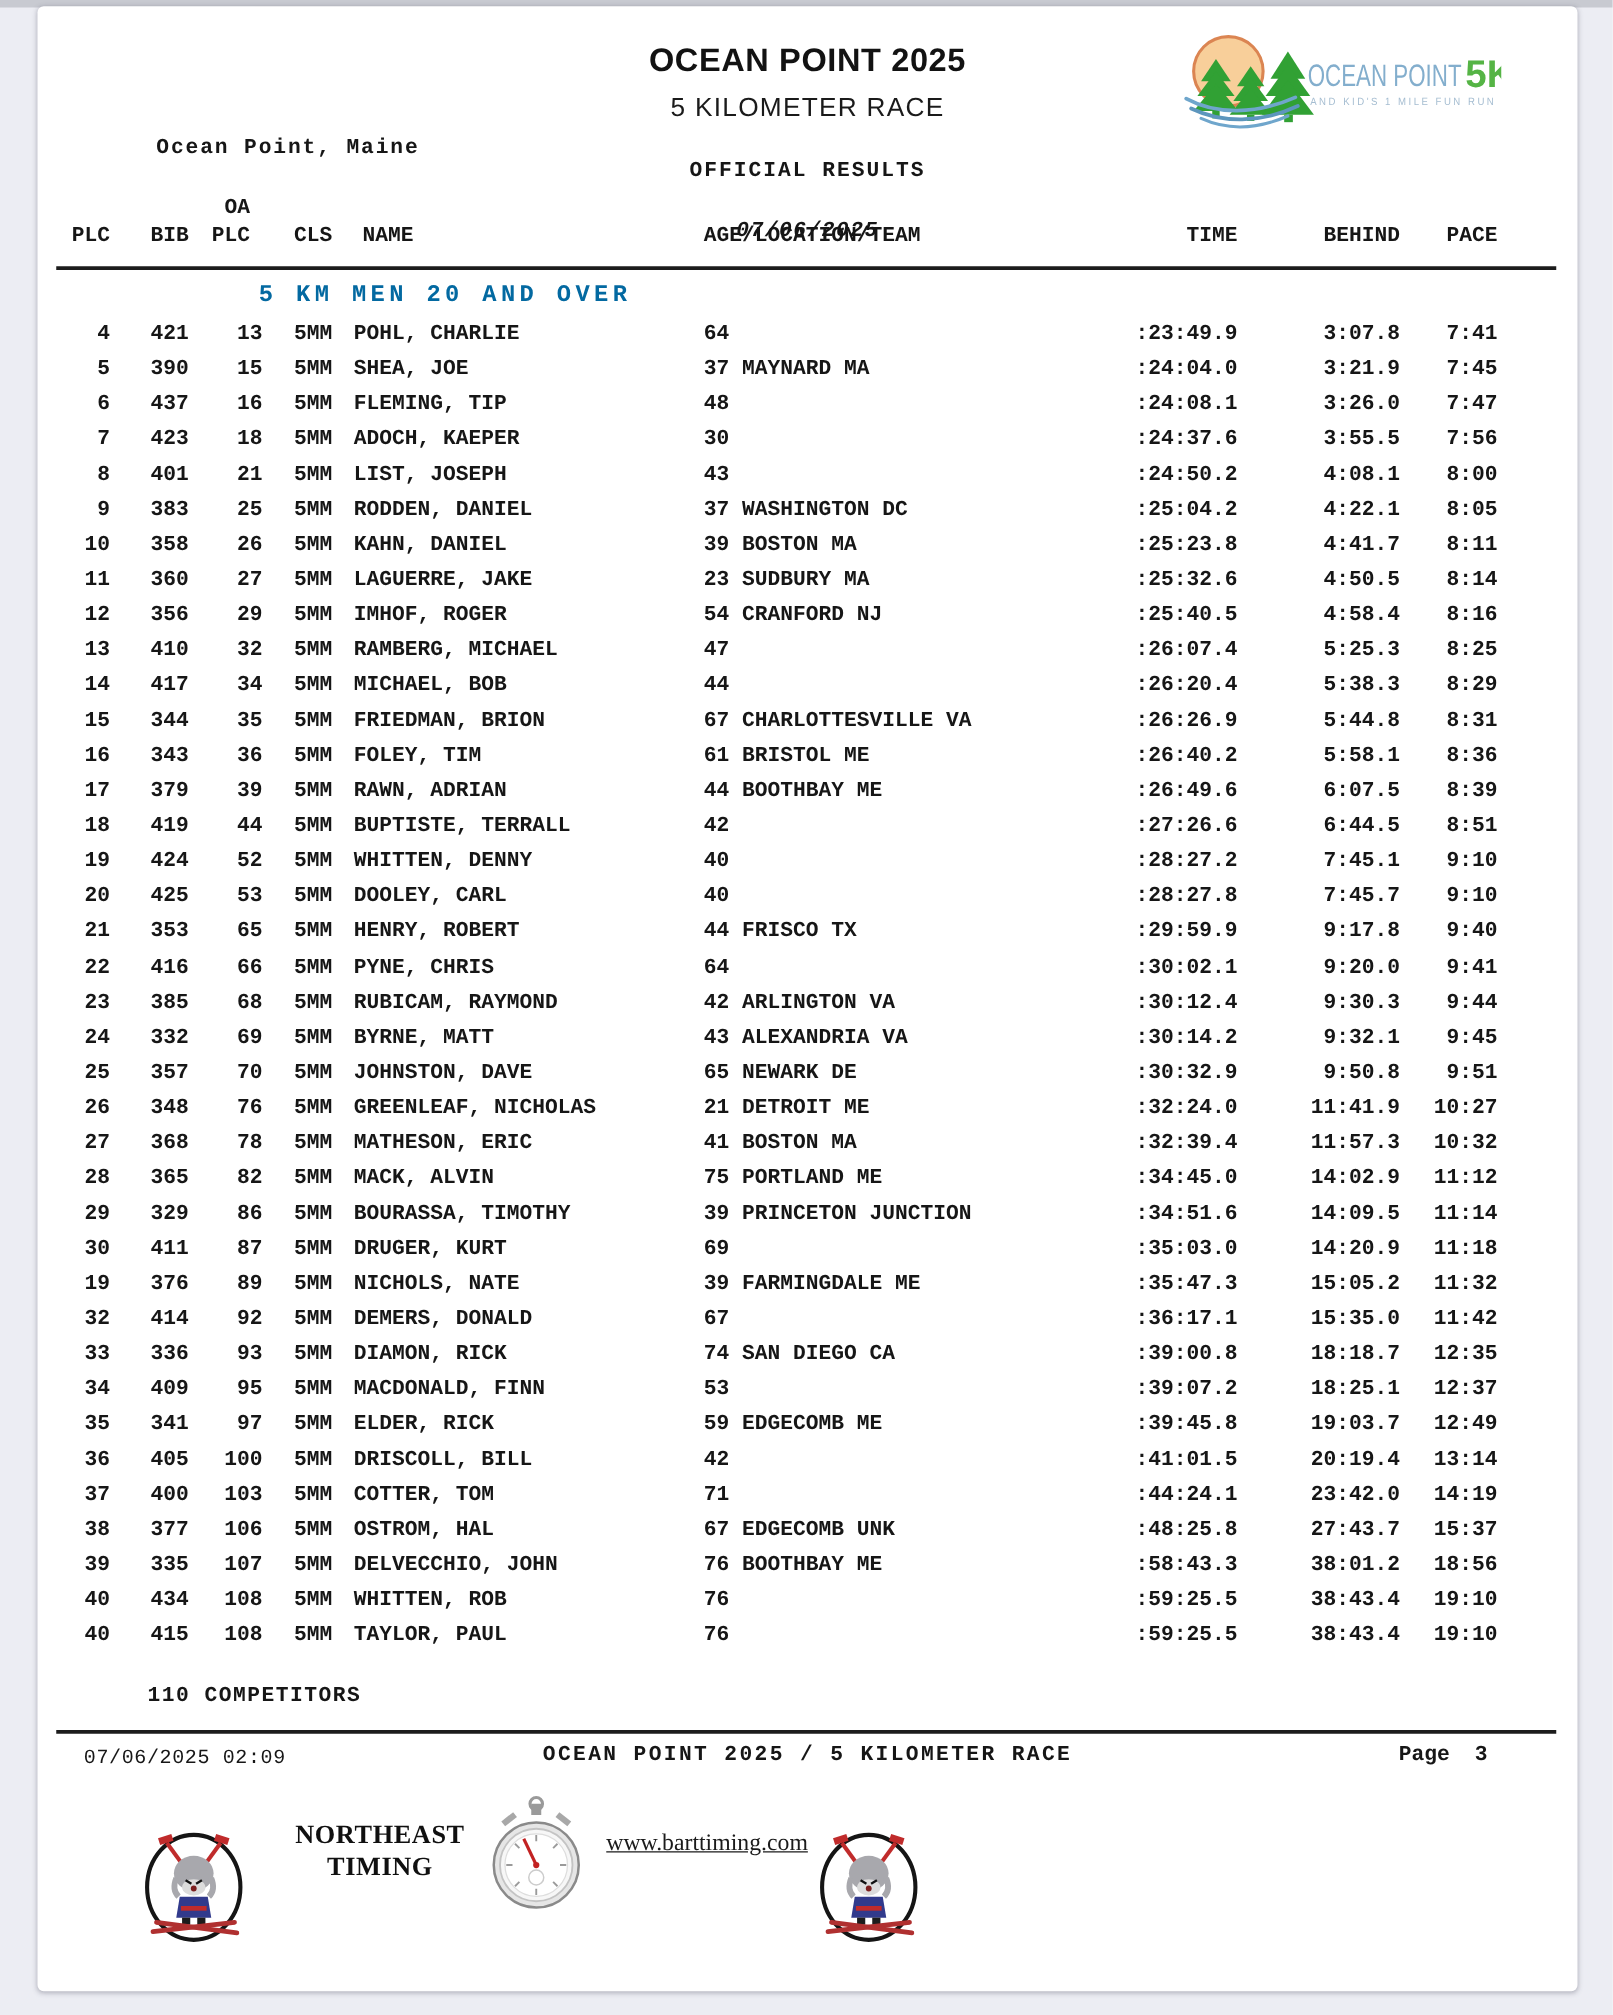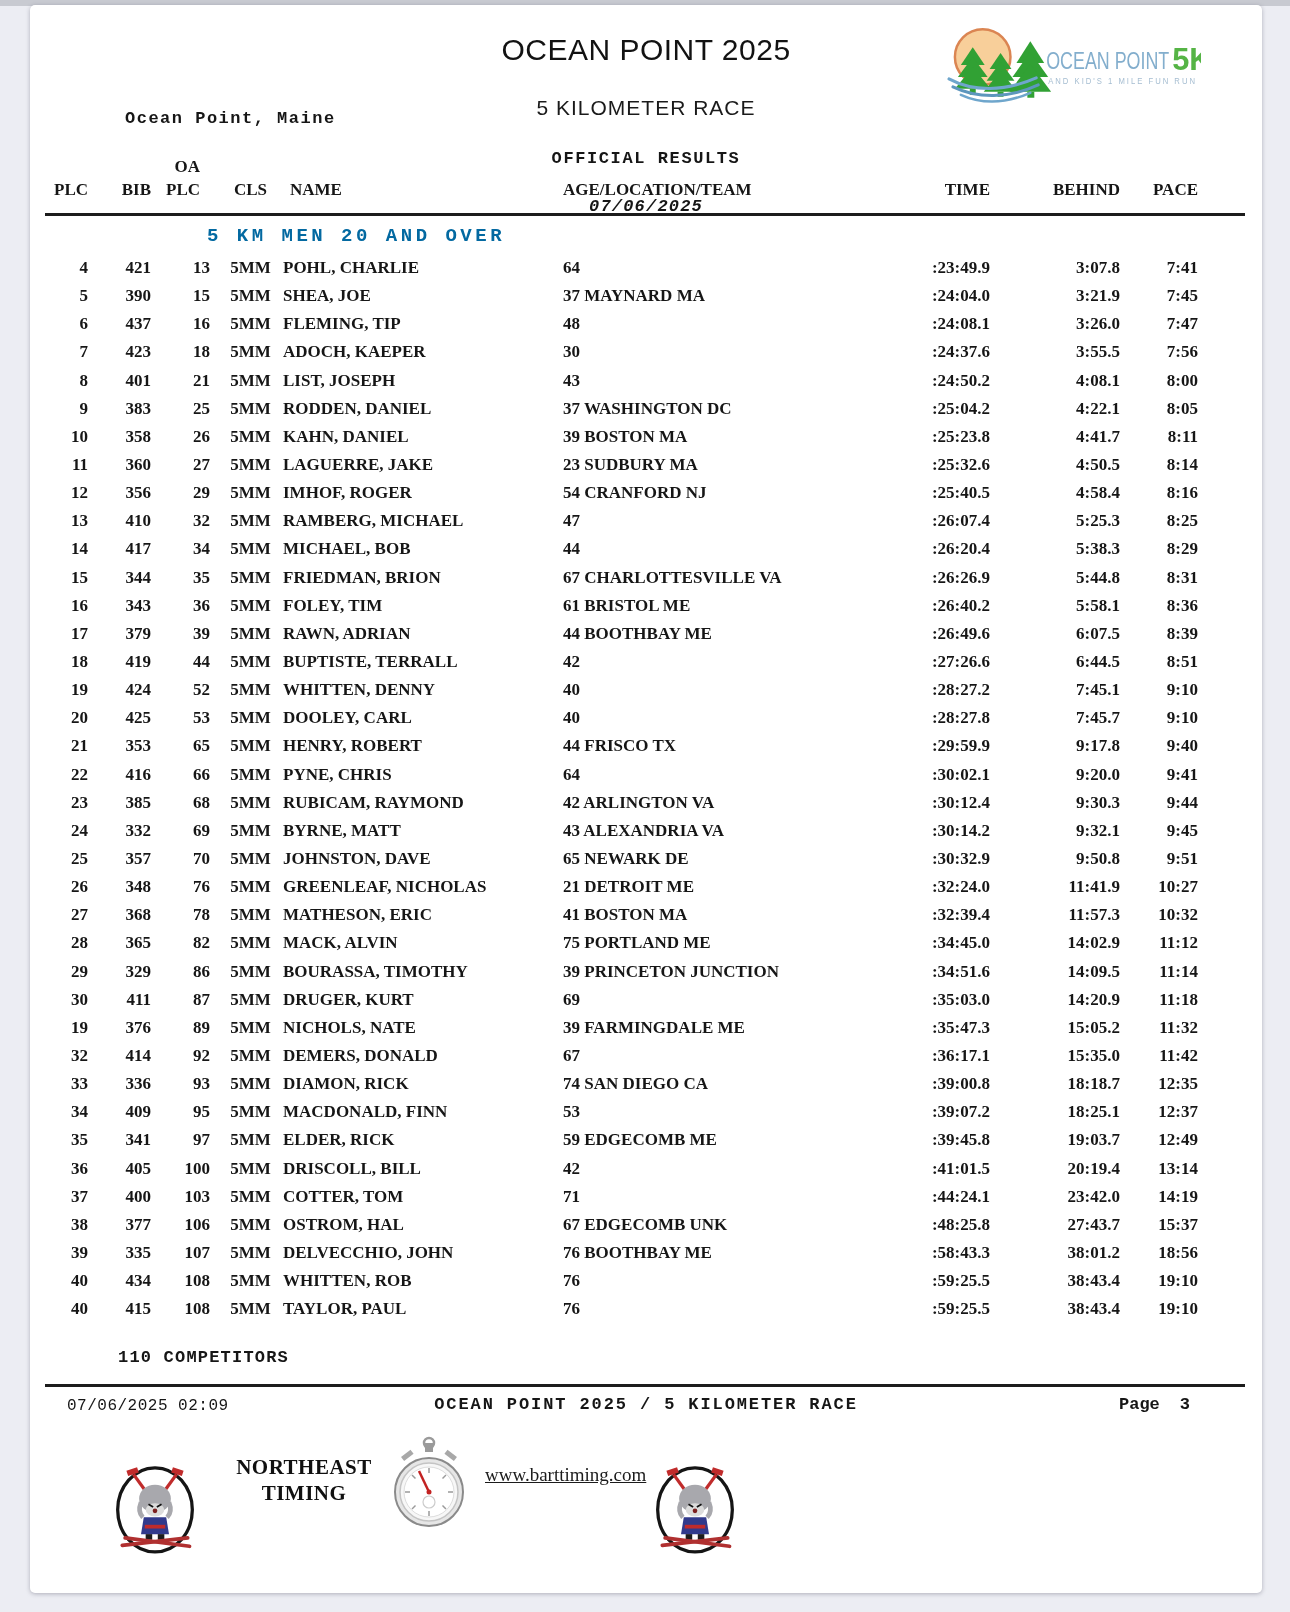--- a/index.html
+++ b/index.html
@@ -5,29 +5,29 @@
   * { margin:0; padding:0; box-sizing:border-box; }
   html,body { width:1290px; height:1612px; background:#ecedf3; overflow:hidden; }
   body { font-family:"Liberation Mono", monospace; color:#161616; }
   .top-strip { position:absolute; left:0; top:0; width:1290px; height:6px; background:#c8cad1; }
   .page {
     position:absolute; left:30px; top:5px; width:1232px; height:1588px;
     background:#ffffff; border-radius:5px; box-shadow:0 1px 4px rgba(60,60,80,.35);
   }
   
   .hdr-center { position:absolute; left:0; top:28px; width:100%; text-align:center; }
-  .title   { font-family:"Liberation Sans", sans-serif; font-weight:normal; font-size:30px; letter-spacing:.5px; color:#121212; }
-  .subtitle{ font-family:"Liberation Sans", sans-serif; font-size:21px; letter-spacing:1px; margin-top:29px; color:#1a1a1a; }
+  .title   { font-family:"Liberation Sans", sans-serif; font-weight:bold; font-size:26px; letter-spacing:.5px; color:#121212; }
+  .subtitle{ font-family:"Liberation Sans", sans-serif; font-size:21px; letter-spacing:1px; margin-top:11px; color:#1a1a1a; }
   .official{ font-size:17px; font-weight:700; letter-spacing:1.6px; margin-top:29px; }
   .racedate{ font-size:17px; font-weight:700; letter-spacing:1.2px; margin-top:29px;font-style:italic; }
   .location{ position:absolute; left:95px; top:104px; font-size:17px; font-weight:700; letter-spacing:1.5px; }
   .event-logo { position:absolute; left:913px; top:16px; width:258px; height:86px; }
   
   .trow { display:grid; grid-template-columns:34px 63px 59px 73px 280px 287px 140px 130px 78px;
-          padding-left:24px; height:28.15px; line-height:28.15px; font-size:17px; font-weight:700; white-space:nowrap;font-family:Liberation Serif, serif; }
+          padding-left:24px; height:28.15px; line-height:28.15px; font-size:17px; font-weight:700; white-space:nowrap; }
   .c { overflow:visible; }
   .plc,.bib,.oa,.time,.behind,.pace { text-align:right; }
   .cls { padding-left:8px; text-align:center; }
   .name { padding-left:0; } .hname { padding-left:7px; }
   .headers { position:absolute; left:0; top:150px; width:100%; }
   .headers .trow { height:23px; line-height:23px; }
   .oa-top { text-align:right; padding-right:10px; }
   .rule-1 { position:absolute; left:15px; top:208px; width:1200px; height:2.5px; background:#1c1c1c; }
   .section-title { position:absolute; left:177px; top:220px; font-size:19px; font-weight:700; letter-spacing:3.5px; white-space:nowrap; }
   .rows { position:absolute; left:0; top:249px; width:100%; }

